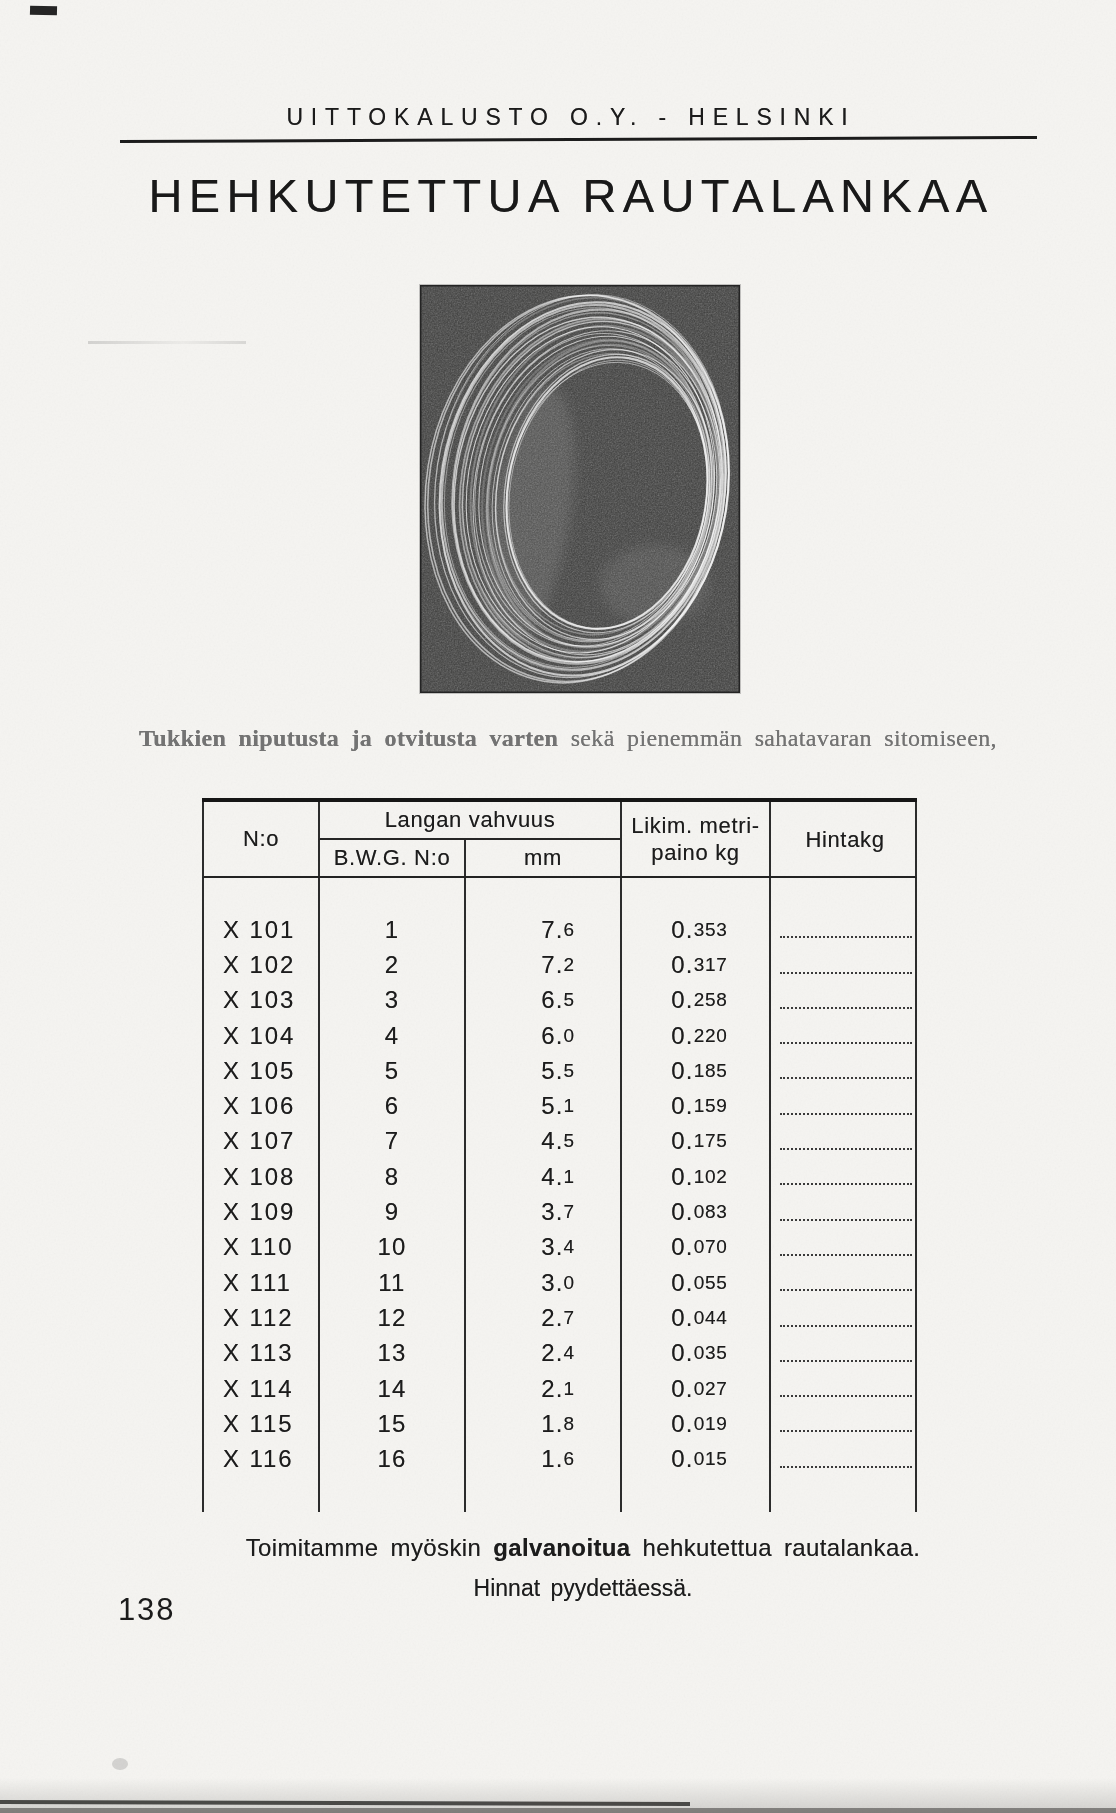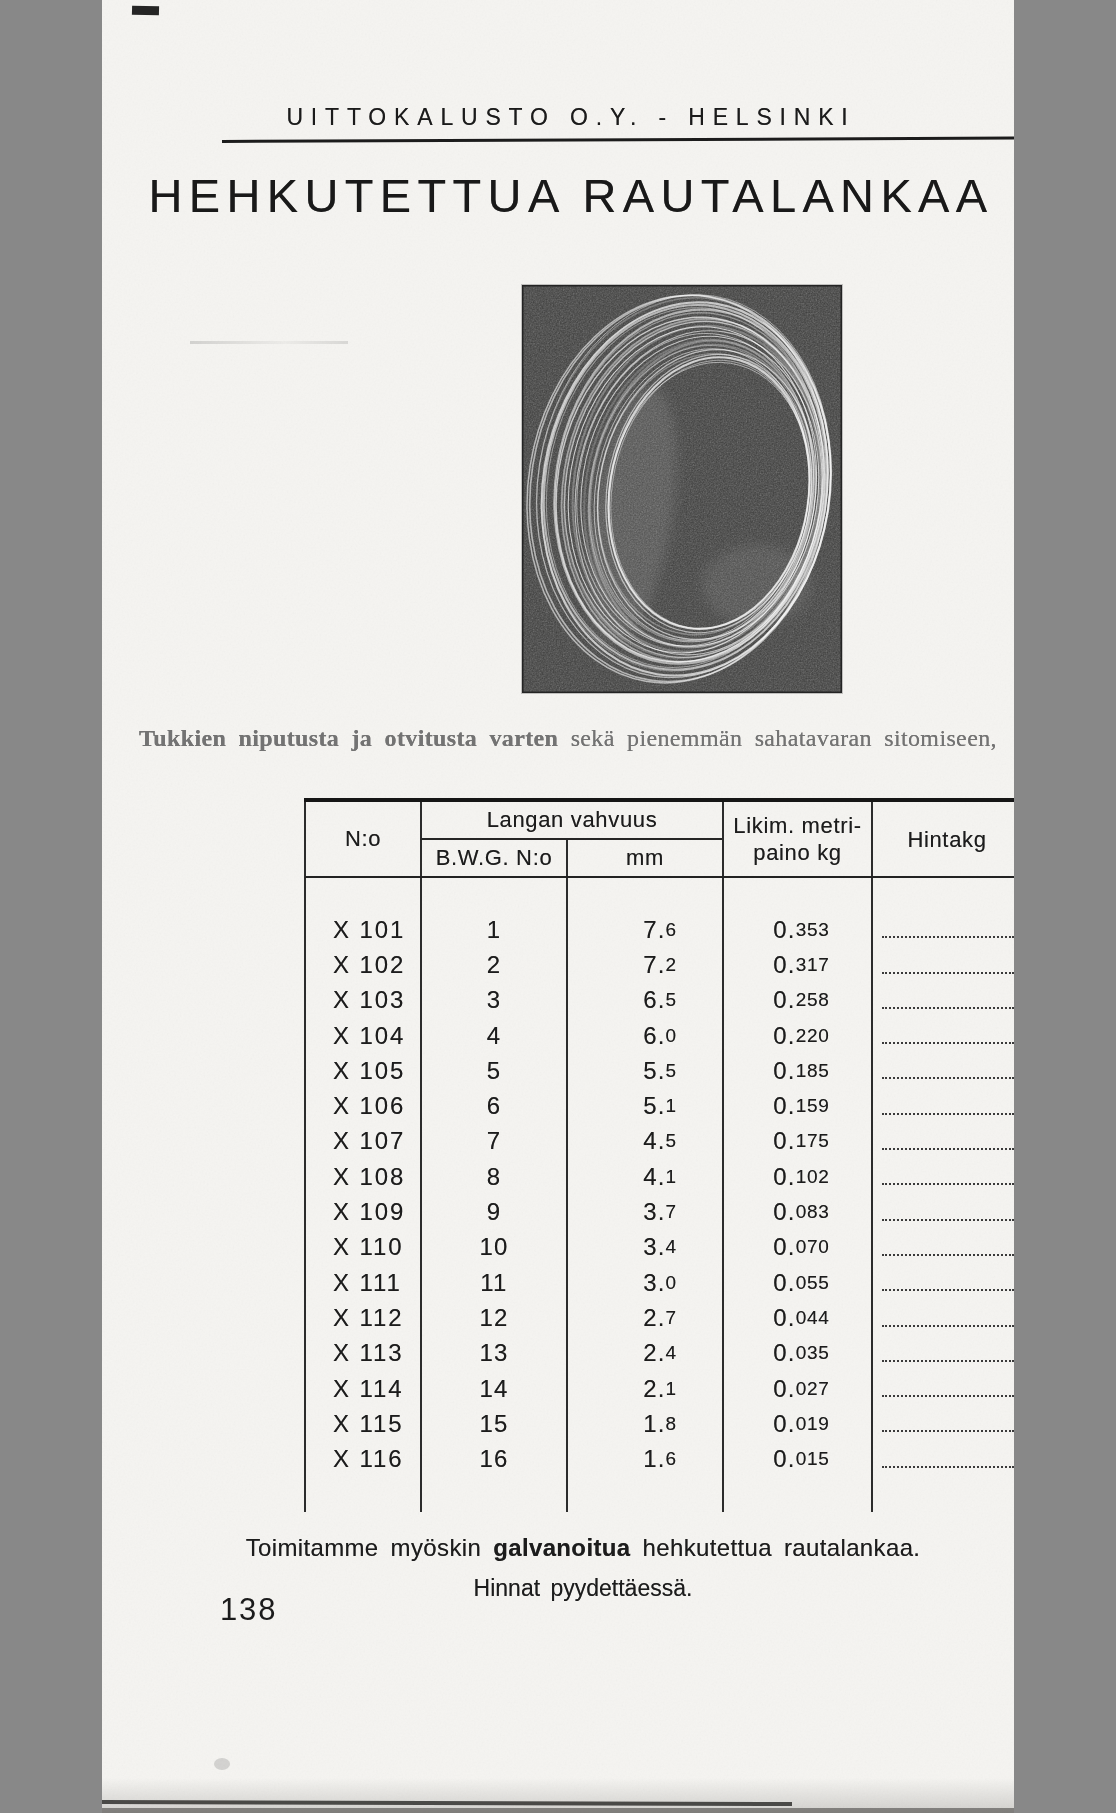--- a/index.html
+++ b/index.html
@@ -1,17 +1,17 @@
 <!DOCTYPE html>
 <html><head>
 <meta charset="utf-8">
 <style>
   html,body{margin:0;padding:0;background:#888;}
   .page{
-    position:relative;width:912px;height:1813px;margin:0 auto;
+    position:relative;width:1116px;height:1813px;margin:0 auto;
     background:#f5f4f1;overflow:hidden;
     font-family:"Liberation Sans",sans-serif;color:#1e1e1e;
   }
   .grain{position:absolute;inset:0;width:100%;height:100%;opacity:.055;pointer-events:none;}
 
   
   .header-line{
     position:absolute;top:104px;left:0;width:100%;text-align:center;
     transform:translateX(13px);
     font-size:23px;letter-spacing:.34em;color:#1b1b1b;white-space:nowrap;
@@ -53,21 +53,21 @@
   .hcell{display:flex;align-items:center;justify-content:center;}
   .h-no{grid-column:1;grid-row:1/3;}
   .h-langan{grid-column:2/4;grid-row:1;border-left:2px solid #2c2c2c;border-bottom:2px solid #262626;}
   .h-bwg{grid-column:2;grid-row:2;border-left:2px solid #2c2c2c;}
   .h-mm{grid-column:3;grid-row:2;border-left:2px solid #2c2c2c;}
   .h-likim{grid-column:4;grid-row:1/3;border-left:2px solid #2c2c2c;flex-direction:column;line-height:27px;text-align:right;}
   .h-hinta{grid-column:5;grid-row:1/3;border-left:2px solid #2c2c2c;flex-direction:row;line-height:27px;}
 
   .tbody{grid-template-rows:34px;grid-auto-rows:35.3px;}
   .cell{display:flex;align-items:center;justify-content:center;letter-spacing:.05em;}
-  .c-no{justify-content:flex-start;padding-left:27px;letter-spacing:.08em;}
+  .c-no{justify-content:flex-start;padding-left:19px;letter-spacing:.08em;}
   .c-bwg{border-left:2px solid #2c2c2c;}
   .c-mm{border-left:2px solid #2c2c2c;padding-left:30px;}
   .c-w{border-left:2px solid #2c2c2c;padding-left:8px;}
   .c-p{border-left:2px solid #2c2c2c;align-items:flex-end;}
   .dec{font-size:19px;letter-spacing:.04em;}
   .dots{width:132px;margin:0 4px 9px 6px;border-bottom:2px dotted #3a3a3a;height:0;}
   .spacer-cell{border-left:2px solid #2c2c2c;}
   .spacer-cell.first{border-left:none;}
 
   

